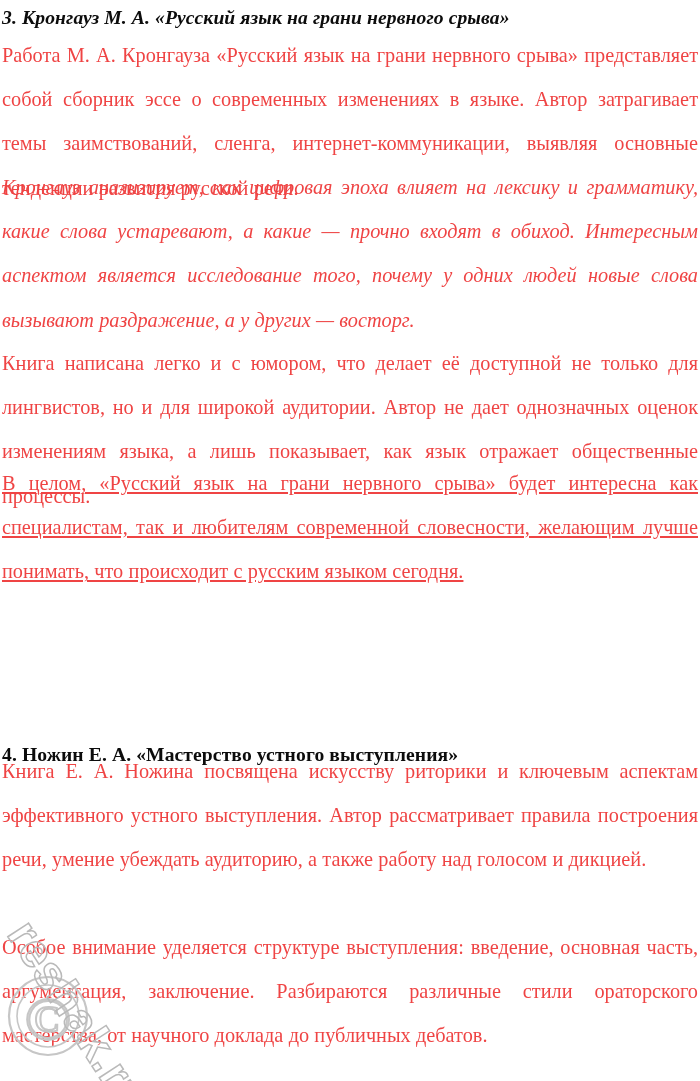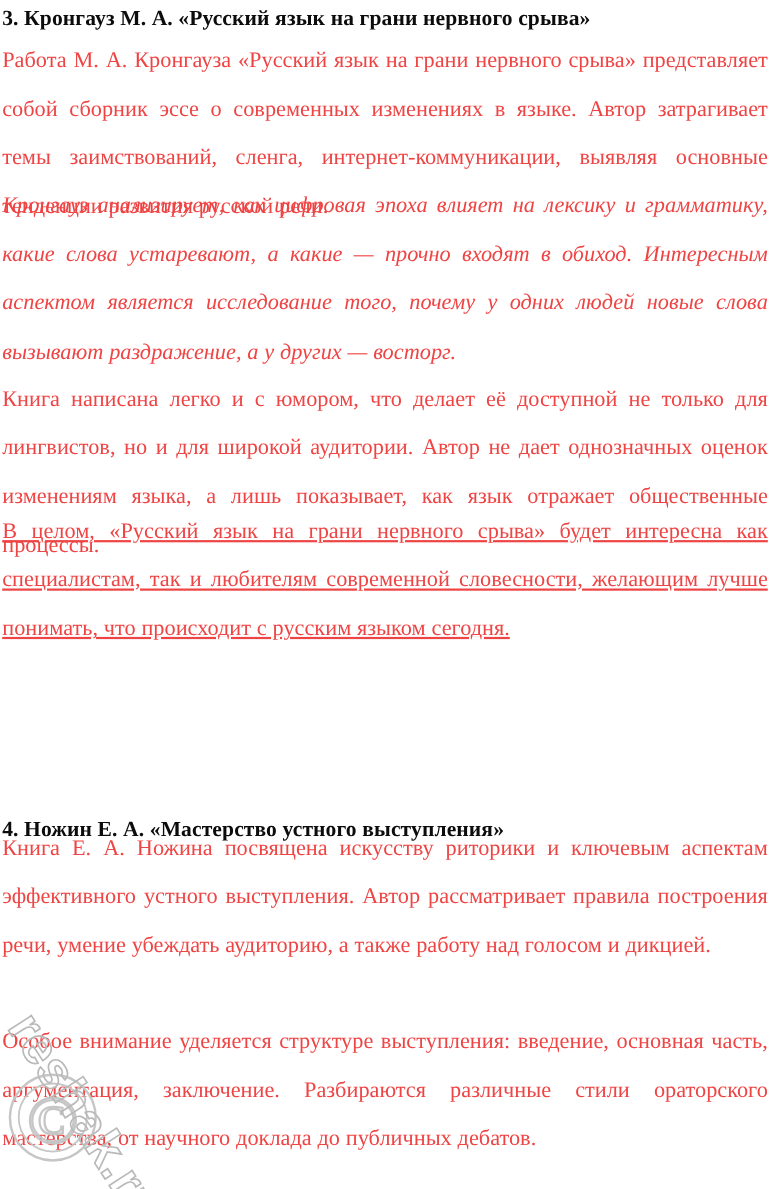--- a/index.html
+++ b/index.html
@@ -42,21 +42,21 @@
     text-align: justify;
     text-align-last: left;
     margin: 0;
     color: #ef4444;
     word-spacing: 0.2px;
   }
 
   
   .blk { position: absolute; left: 2px; width: 696px; }
 
-  #h3        { top: 3px; }
+  #h3        { top: 3px; font-style: italic; }
   #p1        { top: 33px; }
   #p2        { top: 165px; font-style: italic; }
   #p3        { top: 341px; }
   #p4        { top: 461px; text-decoration: underline; }
   #h4        { top: 740px; }
   #p5        { top: 749px; }
   #p6        { top: 925px; }
 
   
   #watermark {

